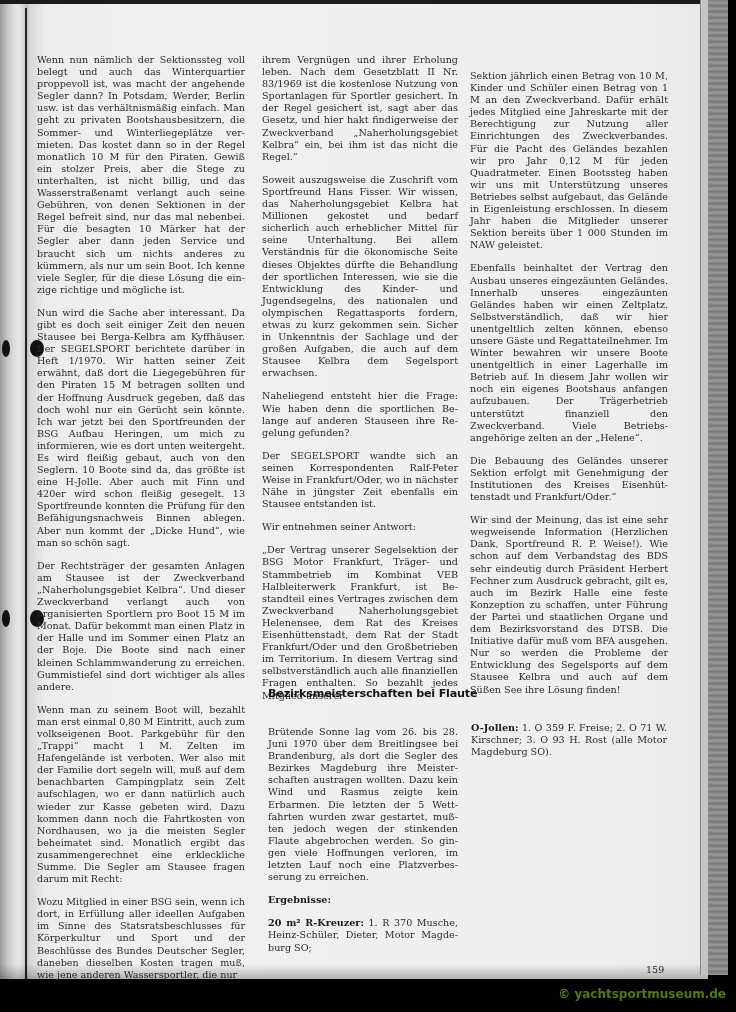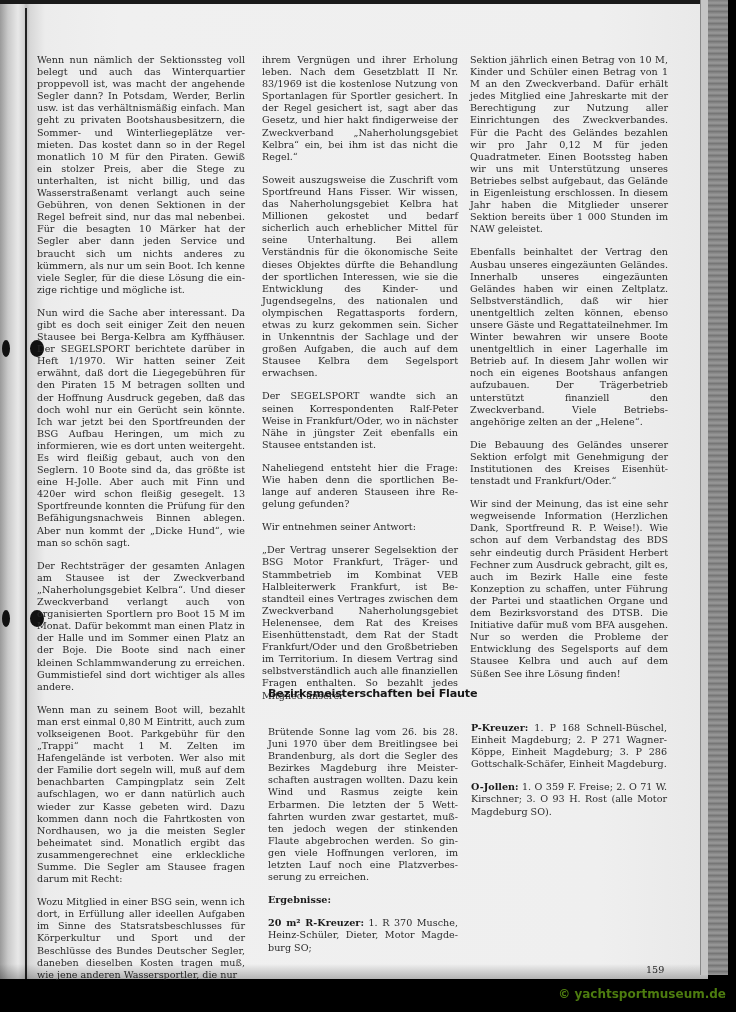--- a/index.html
+++ b/index.html
@@ -13,21 +13,21 @@
   .right-edge { position:absolute; left:700px; top:0; width:8px; height:975px; background:#c5c5c5; border-left:1px solid #888; }
   .right-strip { position:absolute; left:708px; top:0; width:20px; height:975px; background:repeating-linear-gradient(180deg,#7d7d7d 0px,#9a9a9a 3px,#6f6f6f 6px); }
   .hole { position:absolute; width:14px; height:17px; border-radius:50%; background:#111; }
   .col {
     position:absolute; font-family:"DejaVu Serif", serif; font-size:9.6px; line-height:12.1px;
     color:#2a2a2a; text-align:justify; hyphens:manual;
   }
   .col p { margin:0 0 11px 0; }
   .c1 { left:37px; top:50px; width:208px; }
   .c2 { left:262px; top:50px; width:196px; }
-  .c3 { left:470px; top:50px; width:198px; }
+  .c3 { left:470px; top:66px; width:198px; }
   .c2b { left:268px; top:722px; width:190px; }
   .c3b { left:471px; top:718px; width:196px; }
   .section-title { position:absolute; left:268px; top:644px; font-family:"DejaVu Sans", sans-serif; font-weight:bold; font-size:21px; color:#111; letter-spacing:-0.3px; }
   .section-sub { position:absolute; left:268px; top:683px; font-family:"DejaVu Sans", sans-serif; font-weight:bold; font-size:11.2px; color:#161616; letter-spacing:-0.2px; }
   b { color:#1a1a1a; }
   .pagenum { position:absolute; left:646px; top:960px; font-family:"DejaVu Serif", serif; font-size:9.6px; color:#2a2a2a; }
   .copyright { position:absolute; right:10px; top:987px; font-family:"DejaVu Sans", sans-serif; font-weight:bold; font-size:12px; color:#4d7c0f; }
   .bottom-shadow { position:absolute; left:0; top:960px; width:708px; height:15px; background:linear-gradient(180deg, rgba(0,0,0,0) 0%, rgba(0,0,0,0.25) 100%); }
 </style>
 </head>
@@ -44,43 +44,42 @@
     <p>Wenn nun nämlich der Sektionssteg voll belegt und auch das Winter­quartier proppevoll ist, was macht der angehende Segler dann? In Pots­dam, Werder, Berlin usw. ist das verhältnismäßig einfach. Man geht zu privaten Bootshausbesitzern, die Sommer- und Winterliegeplätze ver­mieten. Das kostet dann so in der Regel monatlich 10 M für den Pira­ten. Gewiß ein stolzer Preis, aber die Stege zu unterhalten, ist nicht billig, und das Wasserstraßenamt verlangt auch seine Gebühren, von denen Sektionen in der Regel befreit sind, nur das mal nebenbei. Für die be­sagten 10 Märker hat der Segler aber dann jeden Service und braucht sich um nichts anderes zu kümmern, als nur um sein Boot. Ich kenne viele Segler, für die diese Lösung die ein­zige richtige und mögliche ist.</p>
     <p>Nun wird die Sache aber interessant. Da gibt es doch seit einiger Zeit den neuen Stausee bei Berga-Kelbra am Kyffhäuser. Der SEGELSPORT be­richtete darüber in Heft 1/1970. Wir hatten seiner Zeit erwähnt, daß dort die Liegegebühren für den Piraten 15 M betragen sollten und der Hoff­nung Ausdruck gegeben, daß das doch wohl nur ein Gerücht sein könnte. Ich war jetzt bei den Sportfreunden der BSG Aufbau Heringen, um mich zu informieren, wie es dort unten weitergeht. Es wird fleißig gebaut, auch von den Seglern. 10 Boote sind da, das größte ist eine H-Jolle. Aber auch mit Finn und 420er wird schon fleißig gesegelt. 13 Sportfreunde konnten die Prüfung für den Befä­higungsnachweis Binnen ablegen. Aber nun kommt der „Dicke Hund“, wie man so schön sagt.</p>
     <p>Der Rechtsträger der gesamten An­lagen am Stausee ist der Zweckver­band „Naherholungsgebiet Kelbra“. Und dieser Zweckverband verlangt auch von organisierten Sportlern pro Boot 15 M im Monat. Dafür bekommt man einen Platz in der Halle und im Sommer einen Platz an der Boje. Die Boote sind nach einer kleinen Schlammwanderung zu erreichen. Gummistiefel sind dort wichtiger als alles andere.</p>
     <p>Wenn man zu seinem Boot will, be­zahlt man erst einmal 0,80 M Ein­tritt, auch zum volkseigenen Boot. Parkgebühr für den „Trappi“ macht 1 M. Zelten im Hafengelände ist ver­boten. Wer also mit der Familie dort segeln will, muß auf dem benachbar­ten Campingplatz sein Zelt aufschla­gen, wo er dann natürlich auch wie­der zur Kasse gebeten wird. Dazu kommen dann noch die Fahrtkosten von Nordhausen, wo ja die meisten Segler beheimatet sind. Monatlich er­gibt das zusammengerechnet eine er­kleckliche Summe. Die Segler am Stausee fragen darum mit Recht:</p>
     <p>Wozu Mitglied in einer BSG sein, wenn ich dort, in Erfüllung aller ideellen Aufgaben im Sinne des Statsratsbeschlusses für Körperkultur und Sport und der Beschlüsse des Bundes Deutscher Segler, daneben dieselben Kosten tragen muß, wie jene anderen Wassersportler, die nur</p>
   </div>
 
   <div class="col c2">
     <p>ihrem Vergnügen und ihrer Erholung leben. Nach dem Gesetzblatt II Nr. 83/1969 ist die kostenlose Nutzung von Sportanlagen für Sportler ge­sichert. In der Regel gesichert ist, sagt aber das Gesetz, und hier hakt findigerweise der Zweckverband „Naherholungsgebiet Kelbra“ ein, bei ihm ist das nicht die Regel.“</p>
     <p>Soweit auszugsweise die Zuschrift vom Sportfreund Hans Fisser. Wir wissen, das Naherholungsgebiet Kel­bra hat Millionen gekostet und be­darf sicherlich auch erheblicher Mit­tel für seine Unterhaltung. Bei allem Verständnis für die ökonomische Sei­te dieses Objektes dürfte die Be­handlung der sportlichen Interessen, wie sie die Entwicklung des Kin­der- und Jugendsegelns, des nationa­len und olympischen Regattasports fordern, etwas zu kurz gekommen sein. Sicher in Unkenntnis der Sach­lage und der großen Aufgaben, die auch auf dem Stausee Kelbra dem Segelsport erwachsen.</p>
+    <p>Naheliegend entsteht hier die Frage: Wie haben denn die sportlichen Be­lange auf anderen Stauseen ihre Re­gelung gefunden?</p>
     <p>Der SEGELSPORT wandte sich an seinen Korrespondenten Ralf-Peter Weise in Frankfurt/Oder, wo in näch­ster Nähe in jüngster Zeit ebenfalls ein Stausee entstanden ist.</p>
-    <p>Naheliegend entsteht hier die Frage: Wie haben denn die sportlichen Be­lange auf anderen Stauseen ihre Re­gelung gefunden?</p>
     <p>Wir entnehmen seiner Antwort:</p>
     <p>„Der Vertrag unserer Segelsektion der BSG Motor Frankfurt, Träger- und Stammbetrieb im Kombinat VEB Halbleiterwerk Frankfurt, ist Be­standteil eines Vertrages zwischen dem Zweckverband Naherholungs­gebiet Helenensee, dem Rat des Krei­ses Eisenhüttenstadt, dem Rat der Stadt Frankfurt/Oder und den Groß­betrieben im Territorium. In diesem Vertrag sind selbstverständlich auch alle finanziellen Fragen enthalten. So bezahlt jedes Mitglied unserer</p>
   </div>
 
   <div class="col c3">
     <p>Sektion jährlich einen Betrag von 10 M, Kinder und Schüler einen Be­trag von 1 M an den Zweckverband. Dafür erhält jedes Mitglied eine Jahreskarte mit der Berechtigung zur Nutzung aller Einrichtungen des Zweckverbandes. Für die Pacht des Geländes bezahlen wir pro Jahr 0,12 M für jeden Quadratmeter. Einen Bootssteg haben wir uns mit Unter­stützung unseres Betriebes selbst aufgebaut, das Gelände in Eigenlei­stung erschlossen. In diesem Jahr haben die Mitglieder unserer Sektion bereits über 1 000 Stunden im NAW geleistet.</p>
     <p>Ebenfalls beinhaltet der Vertrag den Ausbau unseres eingezäunten Ge­ländes. Innerhalb unseres eingezäun­ten Geländes haben wir einen Zelt­platz. Selbstverständlich, daß wir hier unentgeltlich zelten können, ebenso unsere Gäste und Regatta­teilnehmer. Im Winter bewahren wir unsere Boote unentgeltlich in einer Lagerhalle im Betrieb auf. In diesem Jahr wollen wir noch ein eigenes Bootshaus anfangen aufzubauen. Der Trägerbetrieb unterstützt finanziell den Zweckverband. Viele Betriebs­angehörige zelten an der „Helene“.</p>
     <p>Die Bebauung des Geländes unserer Sektion erfolgt mit Genehmigung der Institutionen des Kreises Eisenhüt­tenstadt und Frankfurt/Oder.“</p>
     <p>Wir sind der Meinung, das ist eine sehr wegweisende Information (Herz­lichen Dank, Sportfreund R. P. Wei­se!). Wie schon auf dem Verbandstag des BDS sehr eindeutig durch Präsi­dent Herbert Fechner zum Ausdruck gebracht, gilt es, auch im Bezirk Halle eine feste Konzeption zu schaffen, un­ter Führung der Partei und staat­lichen Organe und dem Bezirksvor­stand des DTSB. Die Initiative da­für muß vom BFA ausgehen. Nur so werden die Probleme der Entwick­lung des Segelsports auf dem Stau­see Kelbra und auch auf dem Süßen See ihre Lösung finden!</p>
   </div>
 
   <div class="section-sub">Bezirksmeisterschaften bei Flaute</div>
 
   <div class="col c2b">
     <p>Brütende Sonne lag vom 26. bis 28. Juni 1970 über dem Breitlingsee bei Brandenburg, als dort die Segler des Bezirkes Magdeburg ihre Meister­schaften austragen wollten. Dazu kein Wind und Rasmus zeigte kein Erbarmen. Die letzten der 5 Wett­fahrten wurden zwar gestartet, muß­ten jedoch wegen der stinkenden Flaute abgebrochen werden. So gin­gen viele Hoffnungen verloren, im letzten Lauf noch eine Platzverbes­serung zu erreichen.</p>
     <p><b>Ergebnisse:</b></p>
     <p><b>20 m² R-Kreuzer:</b><span> 1. R 370 Musche, Heinz-Schüler, Dieter, Motor Magde­burg SO;</span></p>
   </div>
 
   <div class="col c3b">
-    <p><b>P-Kreuzer:</b><span> 1. P 168 Schnell-Büschel, Einheit Magdeburg; 2. P 271 Wagner-Köppe, Einheit Magdeburg; 3. P 286 Gottschalk-Schäfer, Einheit Magde­burg.</span></p>
     <p><b>O-Jollen:</b><span> 1. O 359 F. Freise; 2. O 71 W. Kirschner; 3. O 93 H. Rost (alle Motor Magdeburg SO).</span></p>
   </div>
 
   <div class="pagenum">159</div>
   <div class="bottom-shadow"></div>
 </div>
 <div class="right-edge"></div>
 <div class="right-strip"></div>
 
 <div class="copyright">© yachtsportmuseum.de</div>

